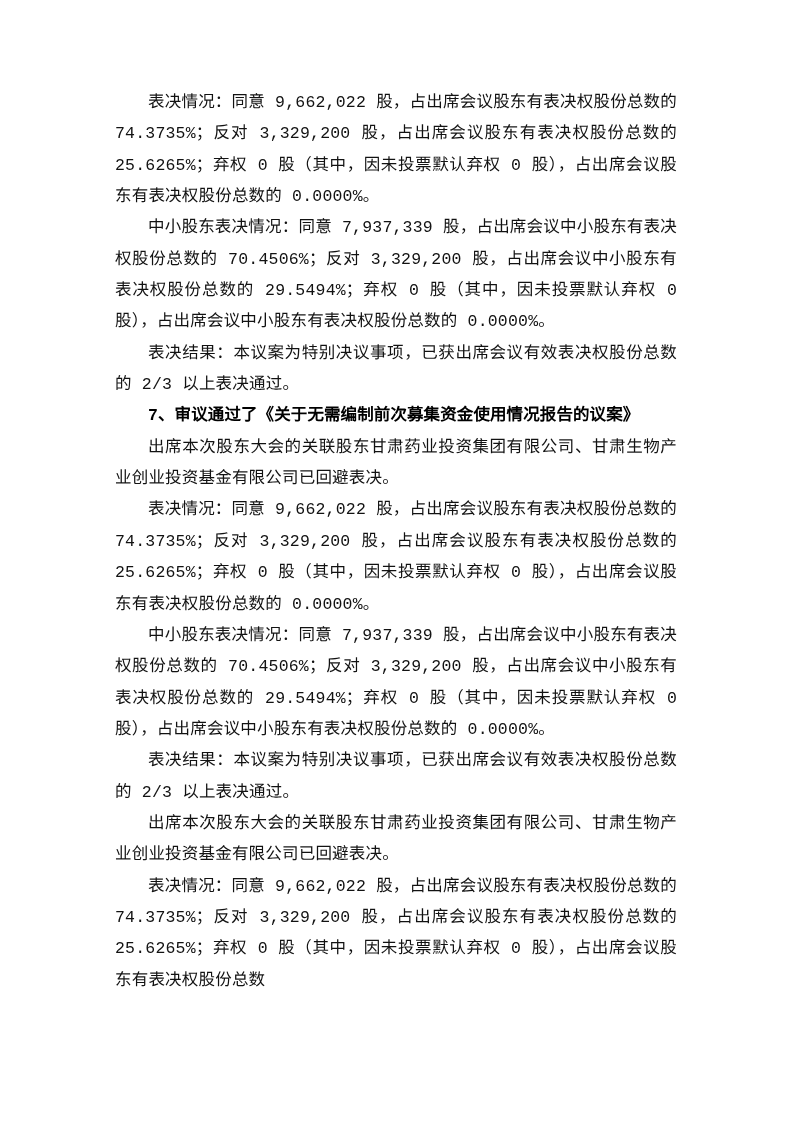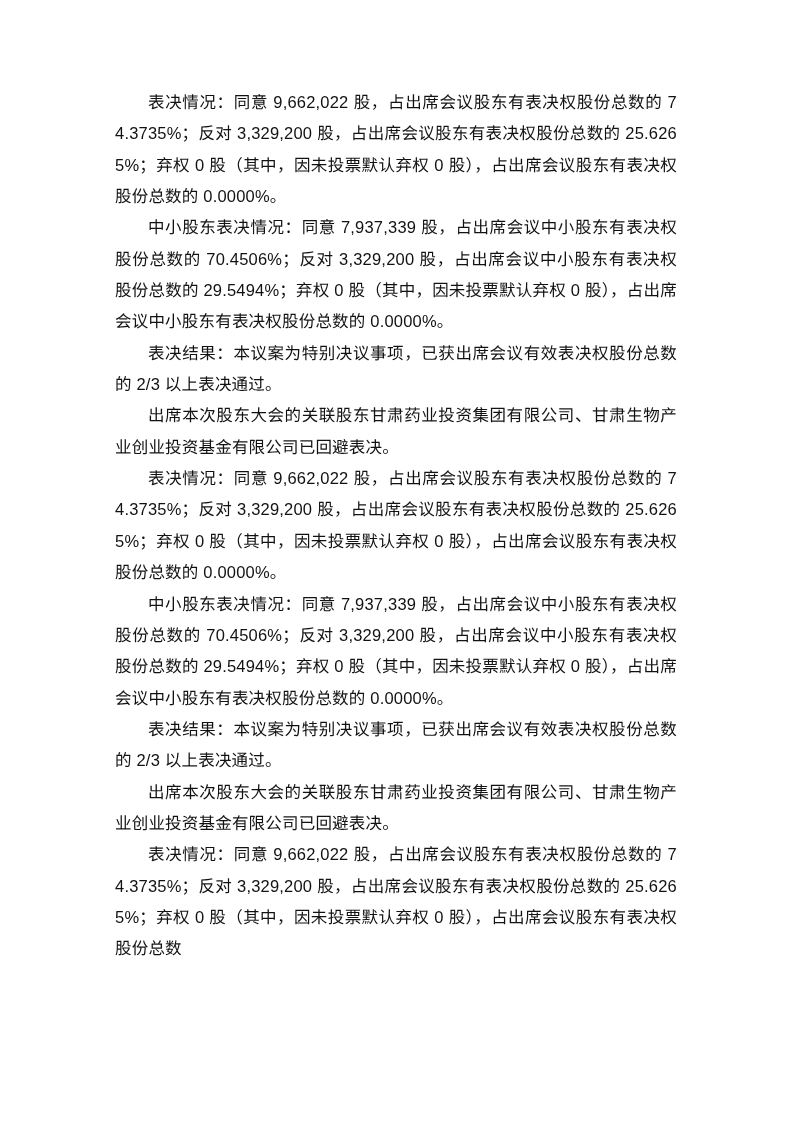--- a/index.html
+++ b/index.html
@@ -8,21 +8,21 @@
     padding: 0;
     background: #ffffff;
   }
   .page {
     position: relative;
     width: 793px;
     height: 1122px;
     margin: 0 auto;
     background: #ffffff;
     overflow: hidden;
-    font-family: Liberation Sans, sans-serif;
+    font-family: Liberation Mono, monospace;
   }
   .content {
     position: absolute;
     left: 115px;
     top: 87px;
     width: 562px;
   }
   p.para {
     margin: 0;
     padding: 0;
@@ -41,20 +41,21 @@
   }
 </style>
 </head>
 <body>
 
 <div class="page">
   <div class="content" id="paragraphs">
       <p class="para">表决情况：同意 9,662,022 股，占出席会议股东有表决权股份总数的 74.3735%；反对 3,329,200 股，占出席会议股东有表决权股份总数的 25.6265%；弃权 0 股（其中，因未投票默认弃权 0 股），占出席会议股东有表决权股份总数的 0.0000%。</p>
       <p class="para">中小股东表决情况：同意 7,937,339 股，占出席会议中小股东有表决权股份总数的 70.4506%；反对 3,329,200 股，占出席会议中小股东有表决权股份总数的 29.5494%；弃权 0 股（其中，因未投票默认弃权 0 股），占出席会议中小股东有表决权股份总数的 0.0000%。</p>
       <p class="para">表决结果：本议案为特别决议事项，已获出席会议有效表决权股份总数的 2/3 以上表决通过。</p>
+      <p class="para heading">7、审议通过了《关于无需编制前次募集资金使用情况报告的议案》</p>
       <p class="para">出席本次股东大会的关联股东甘肃药业投资集团有限公司、甘肃生物产业创业投资基金有限公司已回避表决。</p>
       <p class="para">表决情况：同意 9,662,022 股，占出席会议股东有表决权股份总数的 74.3735%；反对 3,329,200 股，占出席会议股东有表决权股份总数的 25.6265%；弃权 0 股（其中，因未投票默认弃权 0 股），占出席会议股东有表决权股份总数的 0.0000%。</p>
       <p class="para">中小股东表决情况：同意 7,937,339 股，占出席会议中小股东有表决权股份总数的 70.4506%；反对 3,329,200 股，占出席会议中小股东有表决权股份总数的 29.5494%；弃权 0 股（其中，因未投票默认弃权 0 股），占出席会议中小股东有表决权股份总数的 0.0000%。</p>
       <p class="para">表决结果：本议案为特别决议事项，已获出席会议有效表决权股份总数的 2/3 以上表决通过。</p>
       <p class="para">出席本次股东大会的关联股东甘肃药业投资集团有限公司、甘肃生物产业创业投资基金有限公司已回避表决。</p>
       <p class="para">表决情况：同意 9,662,022 股，占出席会议股东有表决权股份总数的 74.3735%；反对 3,329,200 股，占出席会议股东有表决权股份总数的 25.6265%；弃权 0 股（其中，因未投票默认弃权 0 股），占出席会议股东有表决权股份总数</p>
     </div>
 </div>
 
 </body></html>

